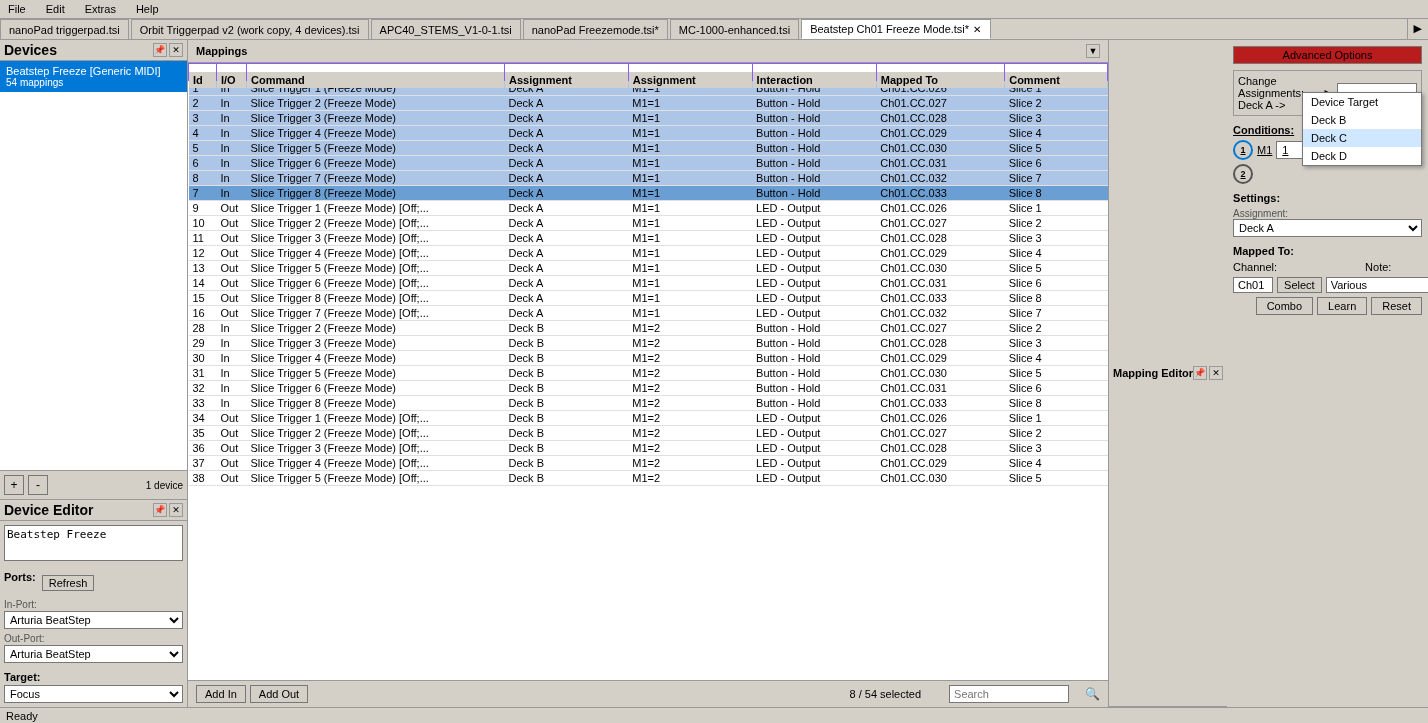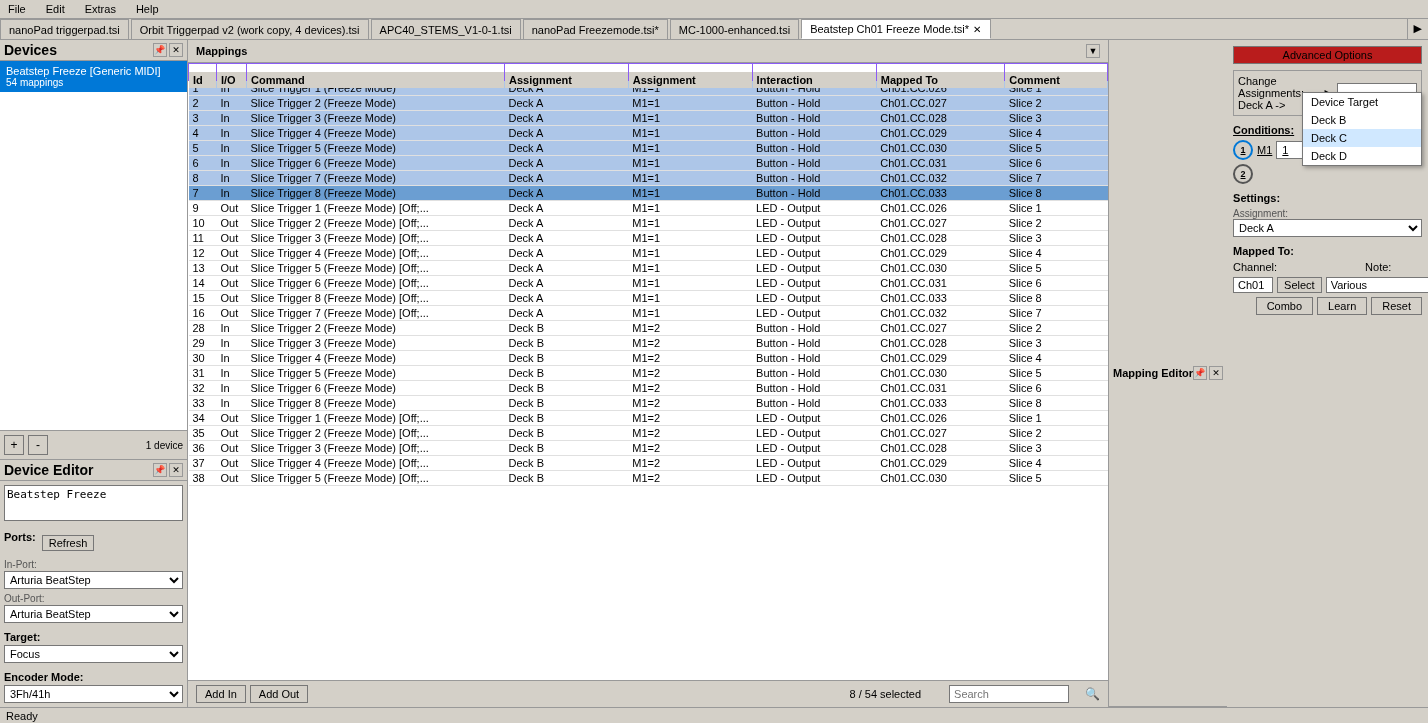--- a/index.html
+++ b/index.html
@@ -214,26 +214,20 @@
         </div>
       </div>
 
       <div class="target-section">
         <div class="target-label">Target:</div>
         <select class="target-select">
           <option>Focus</option>
         </select>
       </div>
 
-      <div class="encoder-section">
-        <div class="encoder-label">Encoder Mode:</div>
-        <select class="encoder-select">
-          <option>3Fh/41h</option>
-        </select>
-      </div>
     </div>
 
   </div>
 
   <div class="center-panel">
     <div class="mappings-header">
       <span class="mappings-title">Mappings</span>
       <div class="panel-icon" style="margin-left:auto;">▼</div>
     </div>
 

